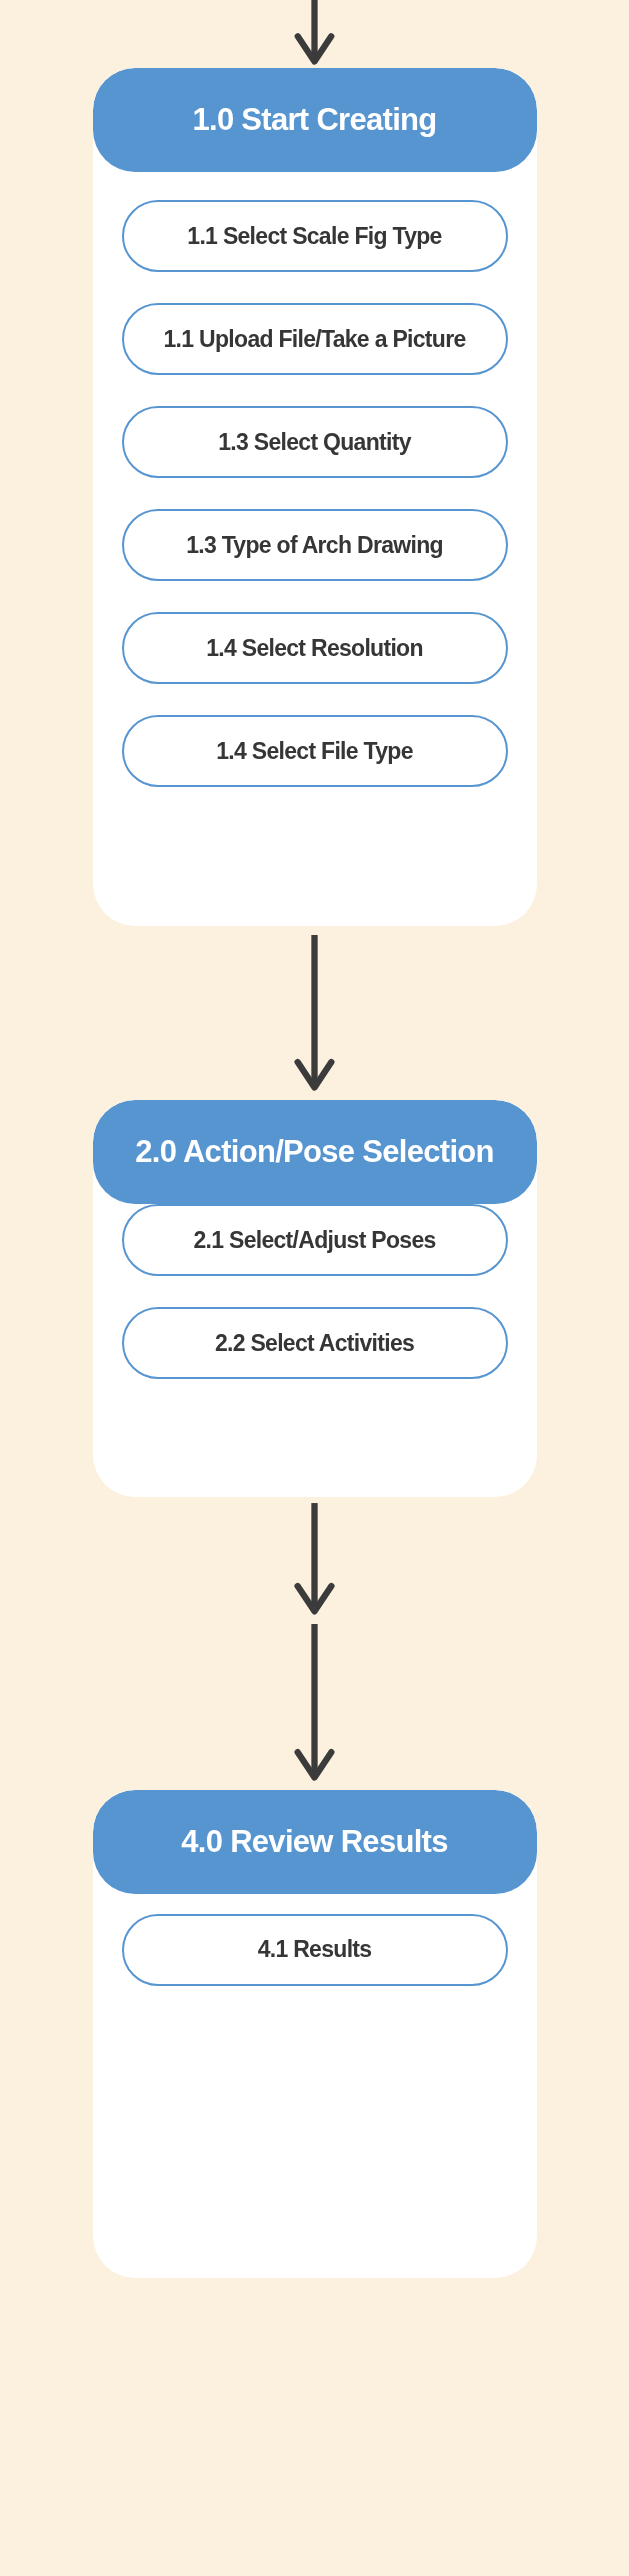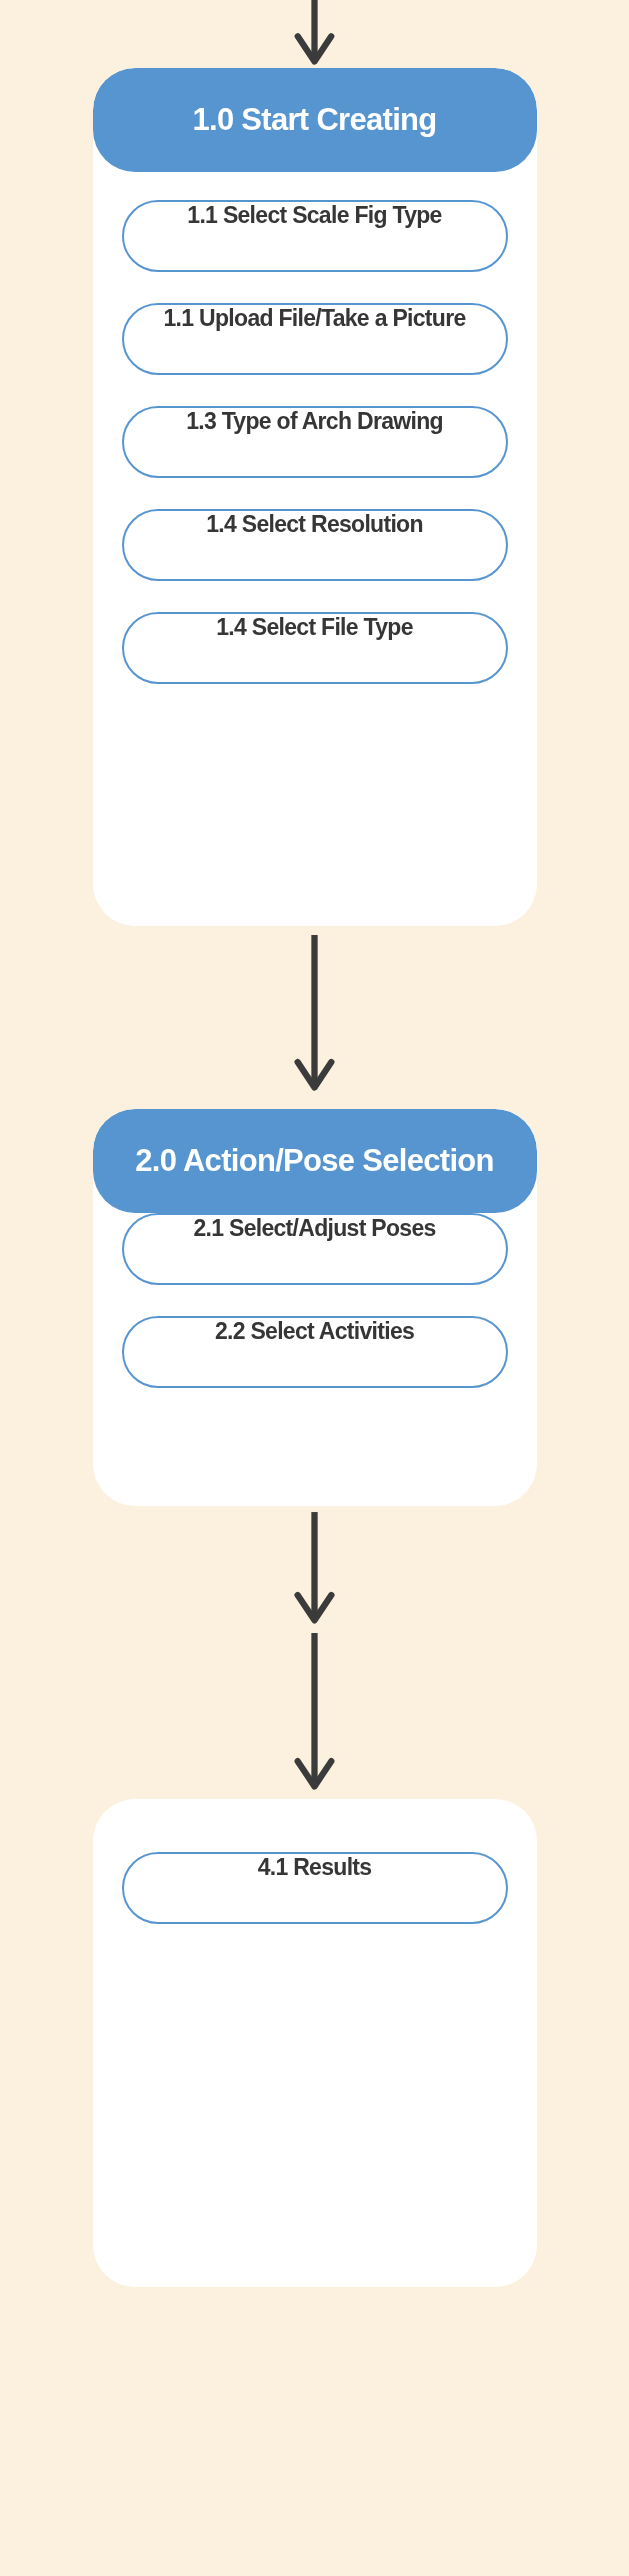--- a/index.html
+++ b/index.html
@@ -46,37 +46,37 @@
   .card-body{
     display:flex;flex-direction:column;align-items:center;
   }
   .pill{
     flex:none;
     width:386px;height:72px;
     box-sizing:border-box;
     background:var(--card);
     border:2.8px solid var(--blue);
     border-radius:36px;
-    display:flex;justify-content:center;
+    display:flex;align-items:center;justify-content:center;
   }
   .pill-label{
     color:var(--ink);
     font-size:23px;font-weight:700;
     letter-spacing:-0.7px;
     white-space:nowrap;
   }
   
   .sec-0{height:858px;margin-top:1.4px;}
   .sec-0 .card-body{padding-top:28px;row-gap:31px;}
-  .sec-1{height:397px;margin-top:16px;}
+  .sec-1{height:397px;margin-top:7px;}
   .sec-1 .card-body{row-gap:31px;}
   .sec-2{height:237px;margin-top:7px;}
   .sec-2 .card-body{padding-top:22.5px;row-gap:31px;}
   .sec-3{height:488px;margin-top:7px;}
-  .sec-3 .card-body{padding-top:53px;row-gap:28px;}
+  .sec-3 .card-body{padding-top:20px;row-gap:28px;}
   .arrow-0{margin-top:0;}
   .arrow-1{margin-top:9px;}
   .arrow-2{margin-top:5.6px;}
   .arrow-3{margin-top:7px;}
 </style>
 </head>
 <body>
 
 <div class="page" id="flow">
     <svg class="flow-arrow arrow-0" width="45" height="67" viewBox="0 0 64 96">
@@ -86,20 +86,23 @@
     <section class="card sec-0">
     <div class="card-header">
       <span class="card-title">1.0 Start Creating</span>
     </div>
     <div class="card-body">
         <div class="pill">
     <span class="pill-label">1.1 Select Scale Fig Type</span>
   </div>
         <div class="pill">
     <span class="pill-label">1.1 Upload File/Take a Picture</span>
+  </div>
+        <div class="pill">
+    <span class="pill-label">1.3 Select Quantity</span>
   </div>
         <div class="pill">
     <span class="pill-label">1.3 Type of Arch Drawing</span>
   </div>
         <div class="pill">
     <span class="pill-label">1.4 Select Resolution</span>
   </div>
         <div class="pill">
     <span class="pill-label">1.4 Select File Type</span>
   </div>
@@ -124,20 +127,23 @@
   </section>
     <svg class="flow-arrow arrow-2" width="45" height="114" viewBox="0 0 64 162">
       <line x1="32" y1="0" x2="32" y2="148" stroke="var(--arrow)" stroke-width="9"></line>
       <polyline points="8,118 32,154 56,118" fill="none" stroke="var(--arrow)" stroke-width="9" stroke-linecap="round" stroke-linejoin="round"></polyline>
     </svg>
     <svg class="flow-arrow arrow-3" width="45" height="159" viewBox="0 0 64 227">
       <line x1="32" y1="0" x2="32" y2="213" stroke="var(--arrow)" stroke-width="9"></line>
       <polyline points="8,183 32,219 56,183" fill="none" stroke="var(--arrow)" stroke-width="9" stroke-linecap="round" stroke-linejoin="round"></polyline>
     </svg>
     <section class="card sec-3">
+    <div class="card-header">
+      <span class="card-title">4.0 Review Results</span>
+    </div>
     <div class="card-body">
         <div class="pill">
     <span class="pill-label">4.1 Results</span>
   </div>
       </div>
   </section>
   </div>
 
 
 </body></html>

